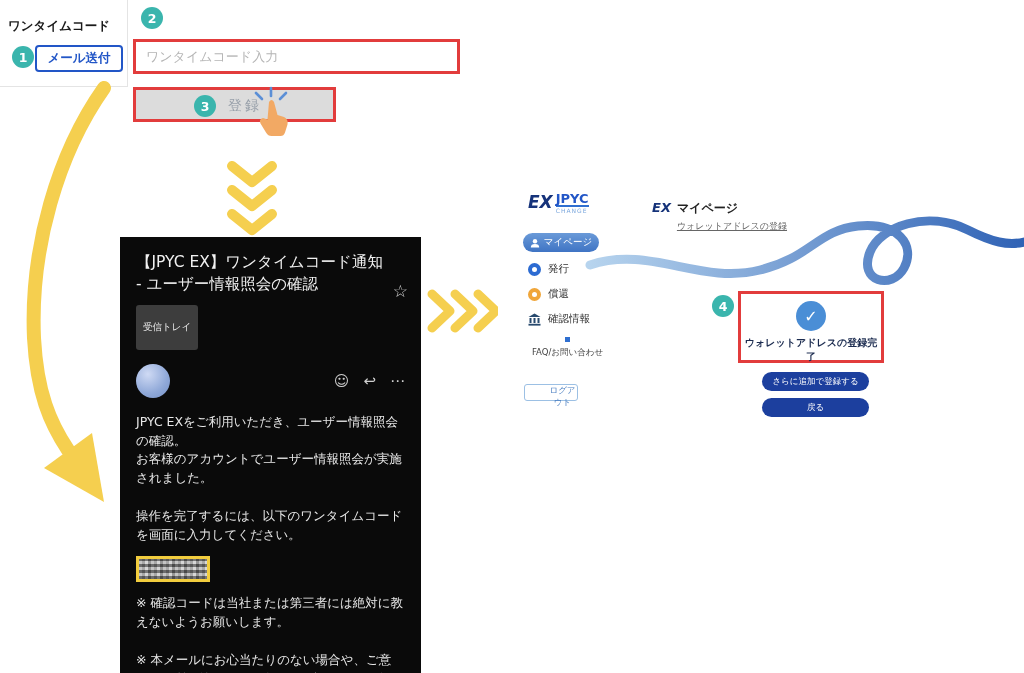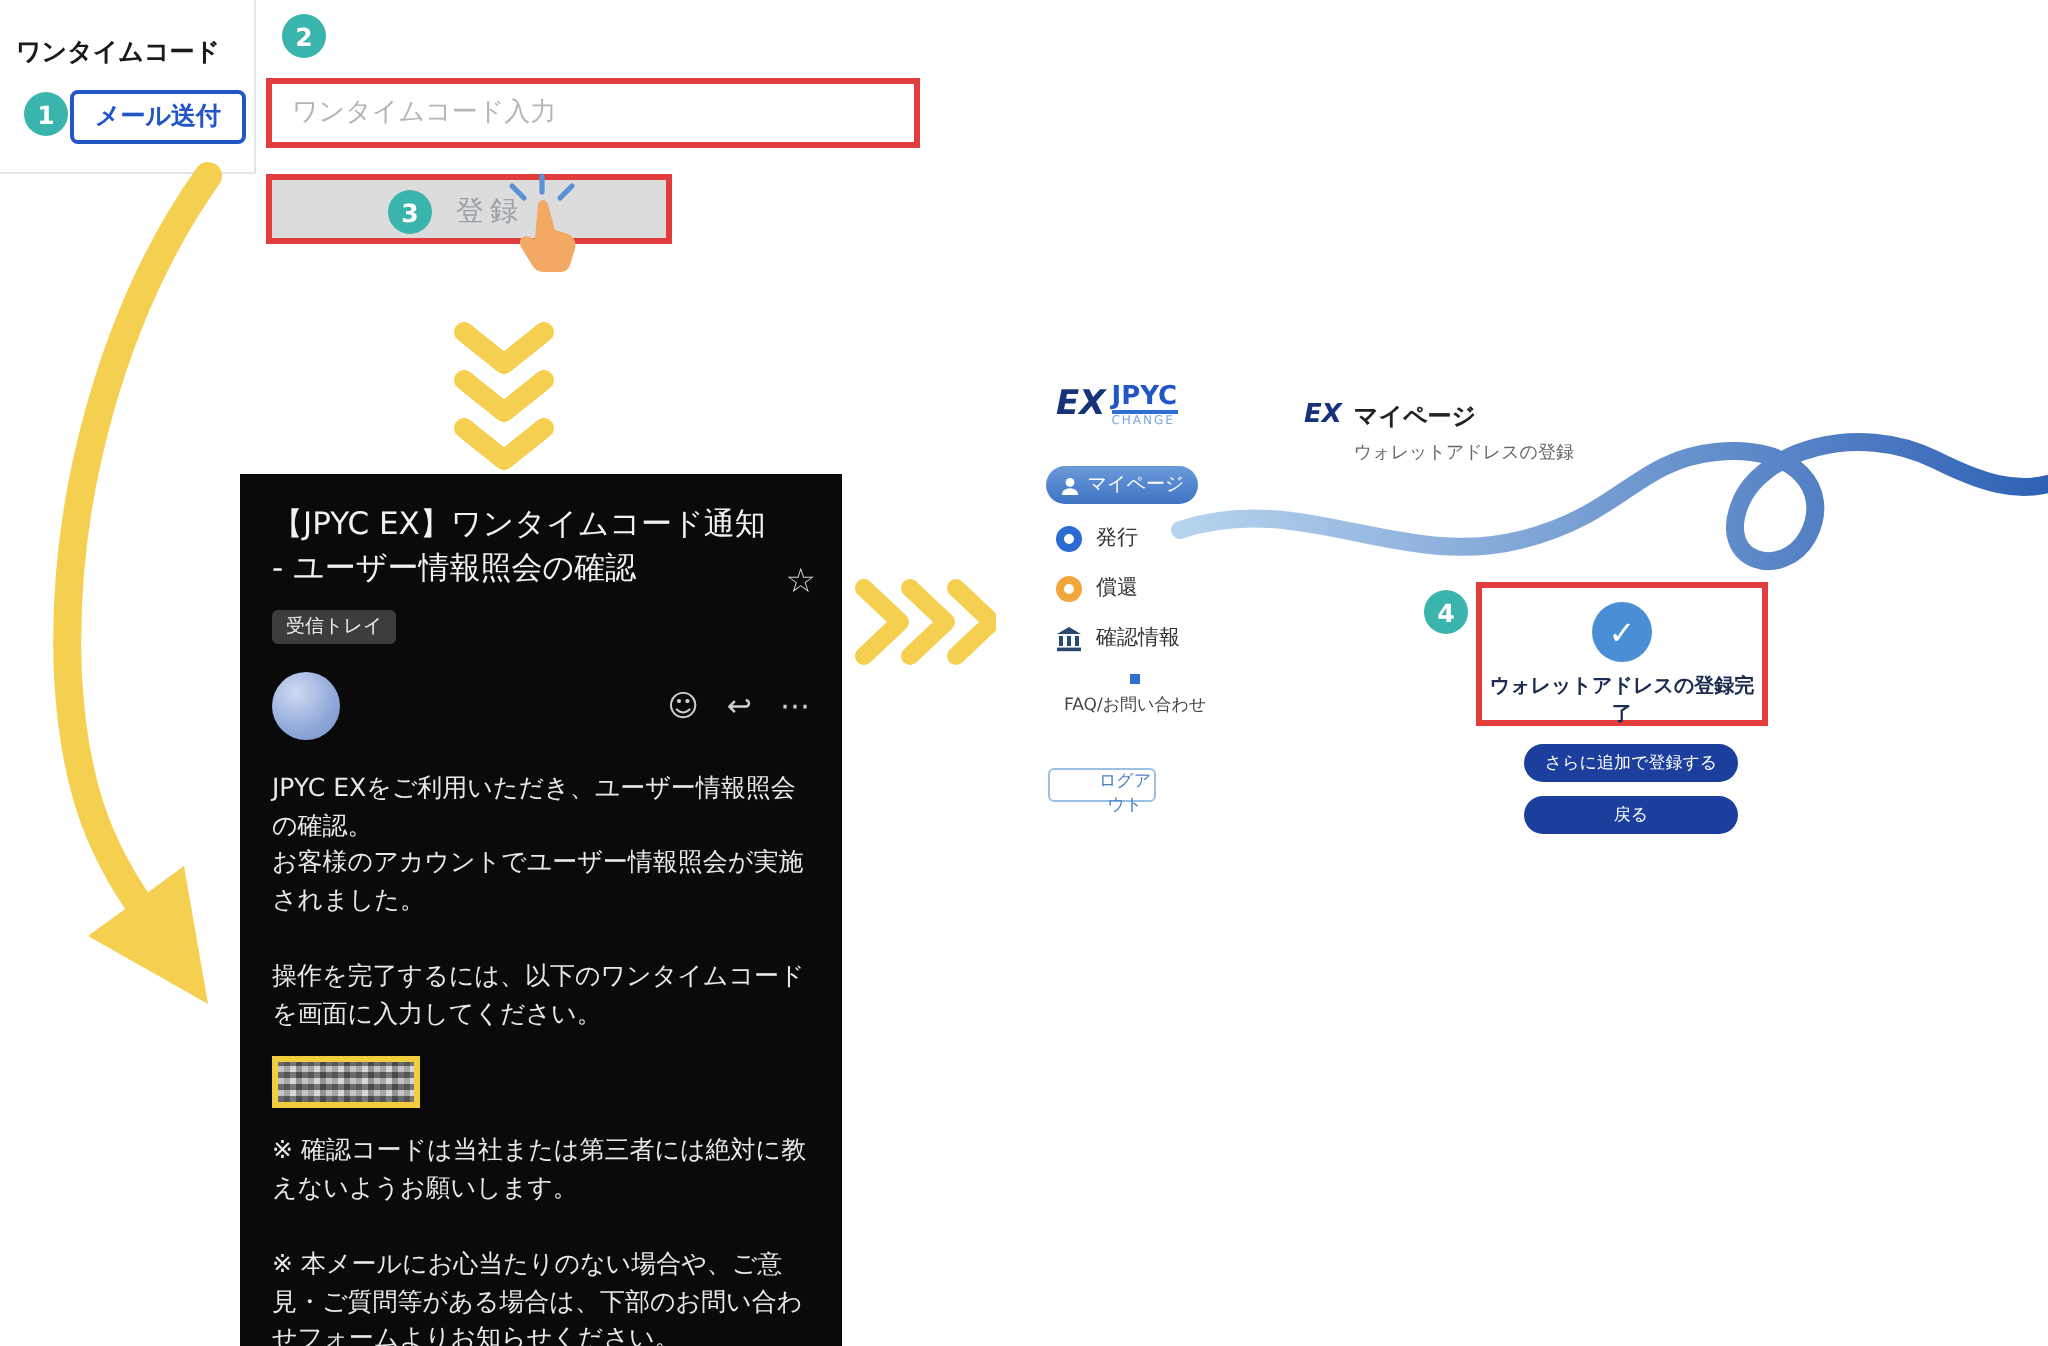--- a/index.html
+++ b/index.html
@@ -30,21 +30,21 @@
   
   .arrow-curve { position:absolute; left:0; top:78px; z-index:7; }
   .chevrons-down { position:absolute; left:222px; top:158px; }
   .chevrons-right { position:absolute; left:424px; top:288px; }
 
   
   .email { position:absolute; left:120px; top:237px; width:301px; height:436px;
     background:#0a0a0a; color:#e8e8e8; padding:14px 16px; z-index:2; }
   .email-subject { font-size:15.5px; line-height:1.45; color:#f1f1f1; width:252px; }
   .star { position:absolute; right:13px; top:44px; font-size:17px; color:#cfcfcf; cursor:pointer; }
-  .inbox-tag { display:inline-block; margin-top:9px; font-size:9.5px; background:#3d3d3d; color:#eee; padding:2px 7px; border-radius:3px; }
+  .inbox-tag { display:inline-block; margin-top:9px; font-size:9.5px; background:#3d3d3d; color:#eee; padding:16px 7px; border-radius:3px; }
   .sender-row { display:flex; align-items:center; margin-top:14px; }
   .avatar { width:34px; height:34px; border-radius:50%; flex:0 0 34px;
     background:radial-gradient(circle at 35% 30%, #cfdaf4, #8fa8d8 60%, #7591c8); }
   .sender-meta { margin-left:10px; }
   .sender-name { font-size:12.5px; color:#fff; }
   .sender-date { font-size:10.5px; color:#9a9a9a; margin-left:7px; }
   .to-line { font-size:10.5px; color:#9a9a9a; margin-top:3px; cursor:pointer; }
   .mail-actions { margin-left:auto; display:flex; gap:14px; color:#cfcfcf; font-size:15px; }
   .mail-actions span { cursor:pointer; }
   .email p { font-size:12.5px; line-height:1.5; color:#e8e8e8; }
@@ -72,21 +72,21 @@
   .ico-issue { background:#fff; border:4px solid #2c6bd2; }
   .ico-redeem { background:#fff; border:4px solid #f0a63a; }
   .sub-item { position:absolute; left:27px; display:flex; align-items:center; gap:5px; font-size:8.5px; color:#444; cursor:pointer; }
   .dot { width:5px; height:5px; background:#2f6fd0; display:inline-block; }
   .logout-btn { position:absolute; left:19px; top:199px; width:54px; height:17px; background:#fff;
     border:1px solid #9cc0e4; border-radius:3px; color:#4d80c2; font-size:8.5px; cursor:pointer; font-family:inherit;padding-left:23px; }
   .page-head { position:absolute; left:147px; top:15px; display:flex; align-items:flex-start; z-index:3; }
   .page-head .logo-ex { font-size:13px; }
   .head-text { margin-left:6px; }
   .page-title { font-size:12px; font-weight:bold; color:#222; }
-  .page-sub { font-size:9px; color:#666; margin-top:3px; }
+  .page-sub { font-size:9px; color:#666; margin-top:3px;text-decoration:underline; }
   .wave { position:absolute; left:55px; top:5px; z-index:1; }
   .complete-box { position:absolute; left:233px; top:106px; width:146px; height:72px;
     border:3px solid #e23c3c; background:transparent; z-index:2; text-align:center; }
   .check-circle { width:30px; height:30px; border-radius:50%; background:#4a8ed6; color:#fff;
     font-size:16px; font-weight:bold; display:flex; align-items:center; justify-content:center; margin:7px auto 0; }
   .complete-text { font-size:10px; font-weight:bold; color:#1c2c50; margin-top:5px; }
   .pill { position:absolute; left:257px; width:107px; height:19px; border:none; border-radius:10px;
     background:#1c3f9e; color:#fff; font-size:8.5px; cursor:pointer; font-family:inherit; }
   .pill.add { top:187px; }
   .pill.back { top:213px; }

